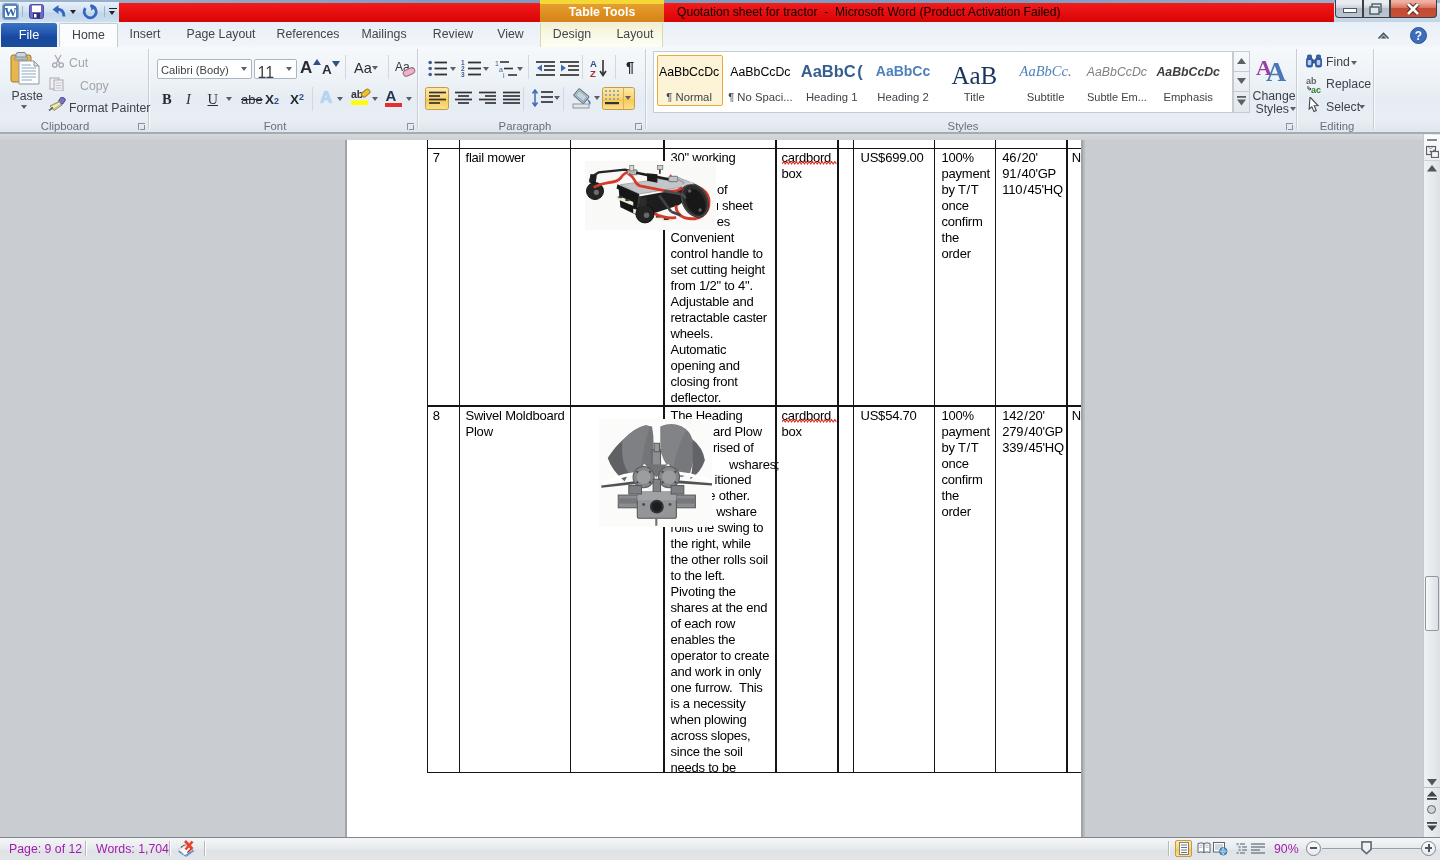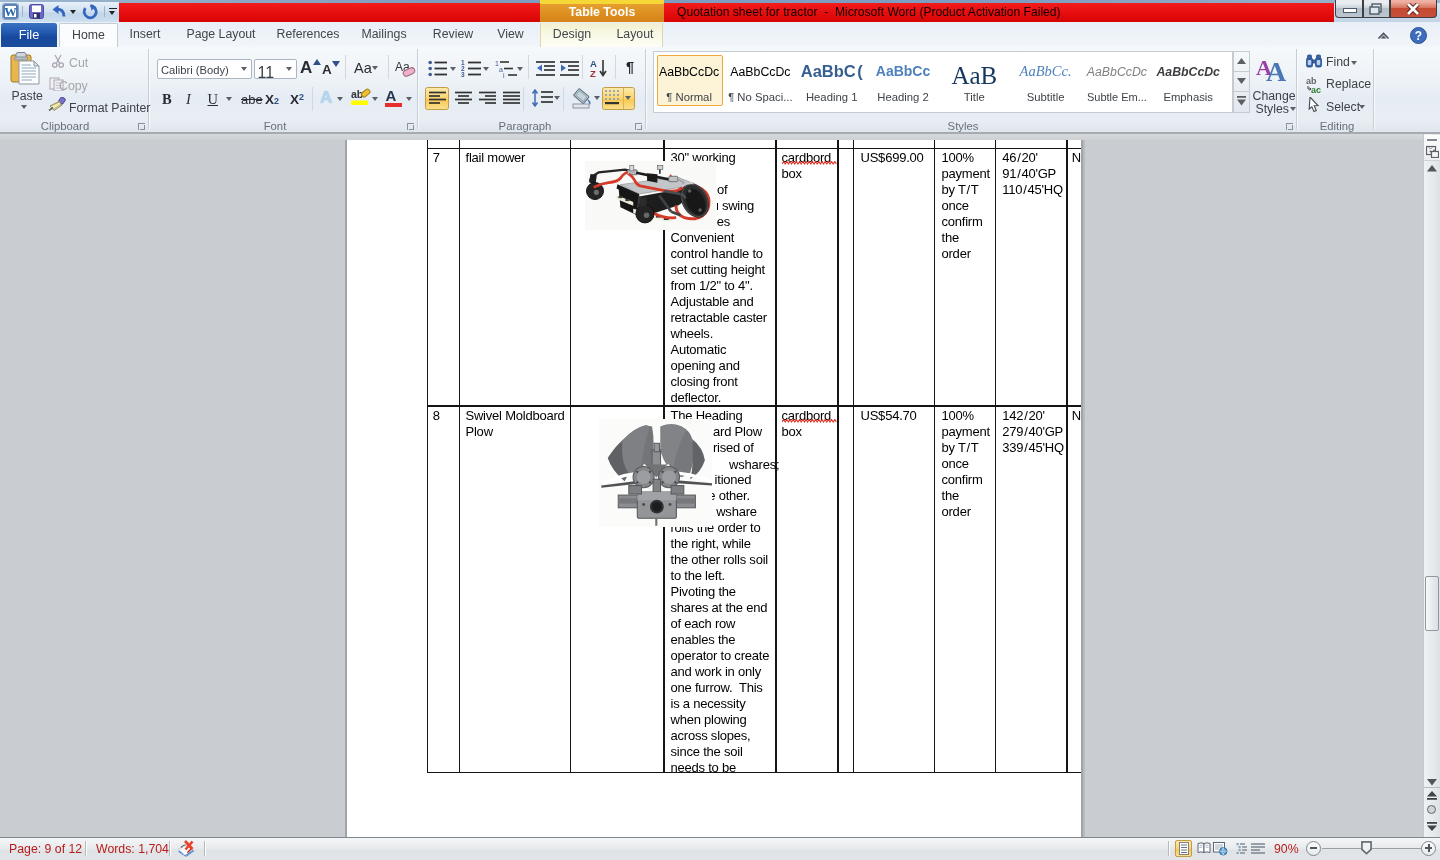--- a/index.html
+++ b/index.html
@@ -60,21 +60,21 @@
   #pageshadowR{left:1082.6px;top:6.4px;width:2.6px;height:697px;background:#b7bbbf;}
   .vline{position:absolute;width:1.5px;background:#151515;}
   .hline{position:absolute;height:1.5px;background:#151515;}
   .dtx{position:absolute;font-size:13px;line-height:16px;color:#000;white-space:nowrap;letter-spacing:-0.22px;}
   
   #vsb{left:1423px;top:133.8px;width:17px;height:703.2px;background:linear-gradient(90deg,#eff1f3,#e6e9ec 60%,#dde1e5);border-left:1px solid #c4c9ce;box-sizing:border-box;}
   #sbthumb{position:absolute;left:1424.5px;top:576px;width:14px;height:55px;background:linear-gradient(90deg,#f8f9fa,#e8ebee 50%,#dce0e4);border:1px solid #90979e;border-radius:2px;box-sizing:border-box;}
   
   #statusbar{left:0;top:837px;width:1440px;height:23px;
      background:linear-gradient(#f4f6f7,#e8ebed 45%,#dfe3e6 55%,#e4e7ea);border-top:1.4px solid #7f868d;box-sizing:content-box;}
-  .stx{position:absolute;font-size:12.3px;color:#b91c1c;white-space:nowrap;}
+  .stx{position:absolute;font-size:12.3px;color:#a21caf;white-space:nowrap;}
   .ssep{position:absolute;top:841px;height:15px;width:1px;background:#b6babf;border-right:1px solid #fdfdfe;}
 </style>
 </head>
 <body>
 
 <div class="abs" id="titlebar"></div>
 <div class="abs" id="titlebarR"></div>
 <div class="abs" id="winborder"></div>
 <div class="abs" id="qat"></div>
 <div class="abs" id="ttools"></div>
@@ -187,21 +187,21 @@
 <div class="graytxt" style="left:69px;top:55.5px;">Cut</div>
 <svg class="abs" style="left:49px;top:77px" width="16" height="14" viewBox="0 0 16 14">
   <rect x="1" y="1" width="9" height="11" fill="#f2f2f5" stroke="#a9a5b4"></rect>
   <rect x="5" y="3" width="9" height="11" fill="#f2f2f5" stroke="#a9a5b4"></rect>
   <g stroke="#c2bfcc" stroke-width="1">
       <line x1="6.5" y1="6" x2="12.5" y2="6"></line>
       <line x1="6.5" y1="8.5" x2="12.5" y2="8.5"></line>
       <line x1="6.5" y1="11" x2="12.5" y2="11"></line>
     </g>
 </svg>
-<div class="graytxt" style="left:59px;top:79px;">Copy</div>
+<div class="graytxt" style="left:80px;top:79px;">Copy</div>
 <svg class="abs" style="left:48px;top:97px" width="18" height="16" viewBox="0 0 18 16">
   <rect x="11.5" y="0.5" width="5" height="6" rx="1.5" fill="#7a74c9" stroke="#4f4a9a" transform="rotate(35 14 3.5)"></rect>
   <path d="M2 9 L11 4.5 L14 8 L6 13.5 Z" fill="#f3e9b1" stroke="#8c865f"></path>
   <path d="M3.5 8.5 L12 4.8 M5 12.5 L13 7" stroke="#b0a977" stroke-width="0.9" fill="none"></path>
   <path d="M1 13.5 L5 10.5" stroke="#6a6a6a" stroke-width="1.6"></path>
 </svg>
 <div class="rbtxt" style="left:69px;top:100.5px;">Format Painter</div>
 
 <div class="combo" style="left:156.5px;top:59px;width:95.5px;"></div>
 <div class="rbtxt" style="left:161px;top:63.5px;font-size:11.2px;">Calibri (Body)</div>
@@ -473,41 +473,41 @@
 <div class="dtx" style="left:323.5px;top:138.1px;">from 1/2" to 4".</div>
 <div class="dtx" style="left:323.5px;top:154.1px;">Adjustable and</div>
 <div class="dtx" style="left:323.5px;top:170.1px;">retractable caster</div>
 <div class="dtx" style="left:323.5px;top:186.1px;">wheels.</div>
 <div class="dtx" style="left:323.5px;top:202.1px;">Automatic</div>
 <div class="dtx" style="left:323.5px;top:218.1px;">opening and</div>
 <div class="dtx" style="left:323.5px;top:234.1px;">closing front</div>
 <div class="dtx" style="left:323.5px;top:250.1px;">deflector.</div>
 <div class="dtx" style="left:369.9px;top:42.1px;">of</div>
 <div style="position:absolute;left:369.8px;top:62.6px;width:1.6px;height:7px;background:#000;"></div>
-<div class="dtx" style="left:374.9px;top:58.1px;">swing</div>
+<div class="dtx" style="left:374.9px;top:58.1px;">sheet</div>
 <div class="dtx" style="left:369.8px;top:74.1px;">es</div>
 <div class="dtx" style="left:434.5px;top:10.1px;">cardbord</div>
 <div class="dtx" style="left:434.5px;top:26.1px;">box</div>
 <div class="dtx" style="left:513.5px;top:10.1px;">US$699.00</div>
 <div class="dtx" style="left:594.5px;top:10.1px;">100%</div>
 <div class="dtx" style="left:594.5px;top:26.1px;">payment</div>
 <div class="dtx" style="left:594.5px;top:42.1px;">by T / T</div>
 <div class="dtx" style="left:594.5px;top:58.1px;">once</div>
 <div class="dtx" style="left:594.5px;top:74.1px;">confirm</div>
 <div class="dtx" style="left:594.5px;top:90.1px;">the</div>
 <div class="dtx" style="left:594.5px;top:106.1px;">order</div>
 <div class="dtx" style="left:655.3px;top:10.1px;">46 / 20'</div>
 <div class="dtx" style="left:655.3px;top:26.1px;">91 / 40'GP</div>
 <div class="dtx" style="left:655.3px;top:42.1px;">110 / 45'HQ</div>
 <div class="dtx" style="left:724.8px;top:10.1px;">N</div>
 <div class="dtx" style="left:85.7px;top:268.2px;">8</div>
 <div class="dtx" style="left:118.5px;top:268.2px;">Swivel Moldboard</div>
 <div class="dtx" style="left:118.5px;top:284.2px;">Plow</div>
 <div class="dtx" style="left:323.5px;top:268.2px;">The Heading</div>
-<div class="dtx" style="left:323.5px;top:380.2px;">rolls the order to</div>
+<div class="dtx" style="left:323.5px;top:380.2px;">rolls the swing to</div>
 <div class="dtx" style="left:323.5px;top:396.2px;">the right, while</div>
 <div class="dtx" style="left:323.5px;top:412.2px;">the other rolls soil</div>
 <div class="dtx" style="left:323.5px;top:428.2px;">to the left.</div>
 <div class="dtx" style="left:323.5px;top:444.2px;">Pivoting the</div>
 <div class="dtx" style="left:323.5px;top:460.2px;">shares at the end</div>
 <div class="dtx" style="left:323.5px;top:476.2px;">of each row</div>
 <div class="dtx" style="left:323.5px;top:492.2px;">enables the</div>
 <div class="dtx" style="left:323.5px;top:508.2px;">operator to create</div>
 <div class="dtx" style="left:323.5px;top:524.2px;">and work in only</div>
 <div class="dtx" style="left:323.5px;top:540.2px;">one furrow.&nbsp; This</div>

